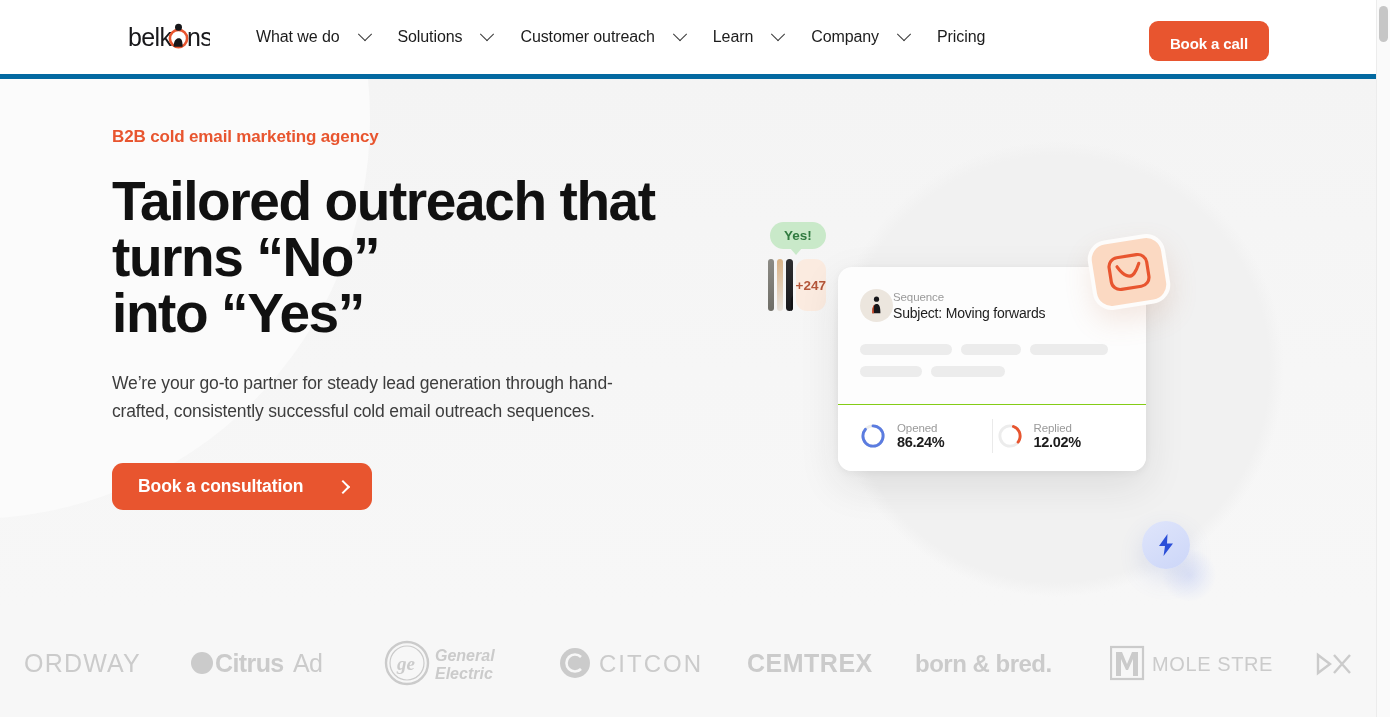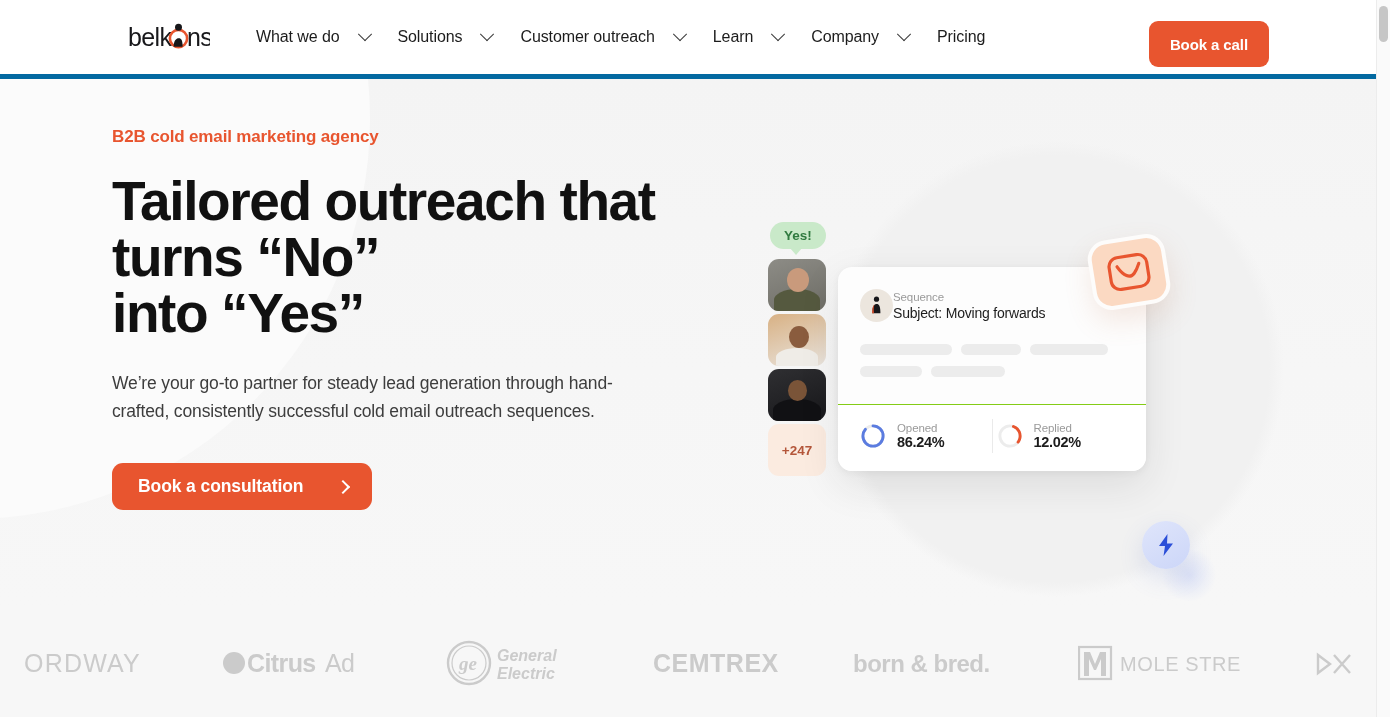--- a/index.html
+++ b/index.html
@@ -102,21 +102,21 @@
     border-radius: 9px;
     font-family: inherit;
     font-weight: bold;
     cursor: pointer;
     letter-spacing: -0.1px;
   }
   .header-cta {
     position: absolute;
     right: 107px;
     top: 21px;
-    height: 46px;
+    height: 40px;
     padding: 14px 21px;
     font-size: 15px;
   }
 
   
   .hero {
     position: relative;
     height: 530px;
     background: linear-gradient(180deg, #f4f4f4 0%, #f6f6f6 55%, #f7f7f7 100%);
     overflow: hidden;
@@ -200,21 +200,20 @@
     height: 400px;
     z-index: 4;
   }
 
   .avatar-stack {
     position: absolute;
     left: 8px;
     top: 40px;
     width: 58px;
     display: flex;
-    flex-direction: column;
     gap: 3px;
     z-index: 6;
   }
   .avatar-tile {
     width: 58px; height: 52px;
     border-radius: 11px;
     overflow: hidden;
     position: relative;
   }
   .av1 { background: linear-gradient(160deg,#8d8c86 0%,#6e6d66 100%); }
@@ -547,20 +546,27 @@
       <div class="client-logo">
         <svg width="134" height="48" viewBox="0 0 134 48">
           <circle cx="24" cy="24" r="21" fill="none" stroke="#cbcbcb" stroke-width="2.4"></circle>
           <circle cx="24" cy="24" r="17" fill="none" stroke="#cbcbcb" stroke-width="1.2"></circle>
           <text x="14" y="31" font-family="Liberation Serif, serif" font-size="19" font-style="italic" font-weight="bold" fill="#cbcbcb">ge</text>
           <text x="52" y="22" font-family="Liberation Sans, sans-serif" font-size="16" font-style="italic" font-weight="bold" fill="#cbcbcb">General</text>
           <text x="52" y="40" font-family="Liberation Sans, sans-serif" font-size="16" font-style="italic" font-weight="bold" fill="#cbcbcb">Electric</text>
         </svg>
       </div>
 
+      <div class="client-logo">
+        <svg width="146" height="34" viewBox="0 0 146 34">
+          <circle cx="16" cy="17" r="15" fill="#cbcbcb"></circle>
+          <path d="M22 11 A8.5 8.5 0 1 0 22 23" fill="none" stroke="#f7f7f7" stroke-width="2.6"></path>
+          <text x="40" y="26" font-family="Liberation Sans, sans-serif" font-size="24" letter-spacing="2" fill="#cbcbcb">CITCON</text>
+        </svg>
+      </div>
 
       <div class="client-logo">
         <svg width="126" height="32" viewBox="0 0 126 32">
           <text x="0" y="25" font-family="Liberation Sans, sans-serif" font-size="25" font-weight="bold" letter-spacing="0.5" fill="#cbcbcb">CEMTREX</text>
         </svg>
       </div>
 
       <div class="client-logo">
         <svg width="152" height="32" viewBox="0 0 152 32">
           <text x="0" y="25" font-family="Liberation Sans, sans-serif" font-size="24" font-weight="bold" letter-spacing="-0.5" fill="#cbcbcb">born &amp; bred.</text>

